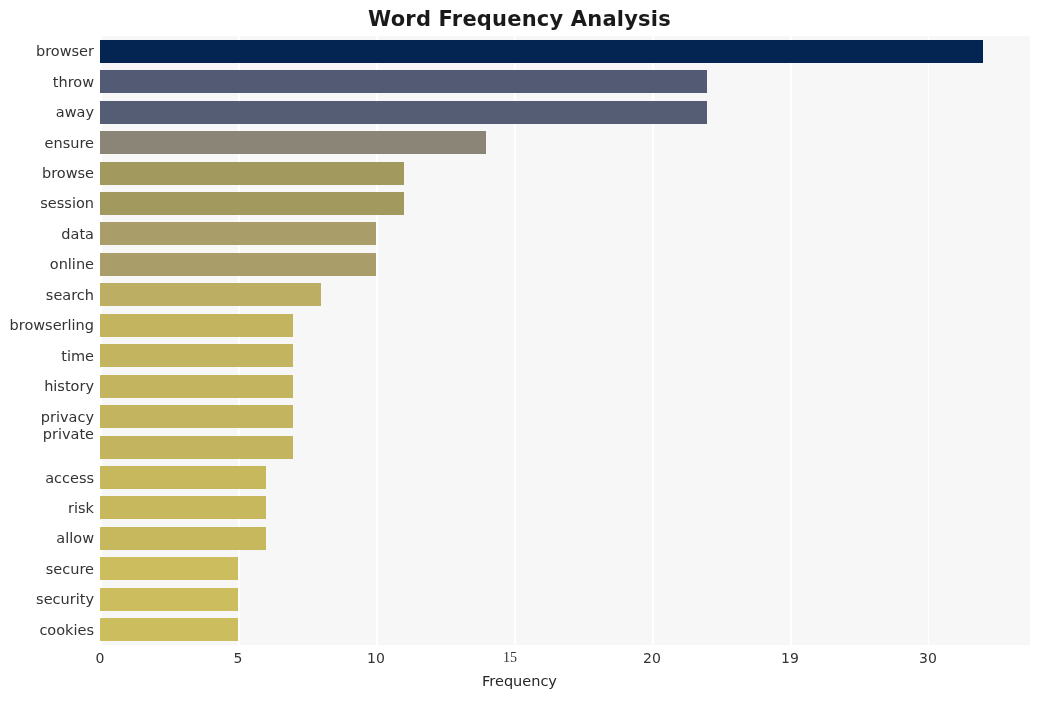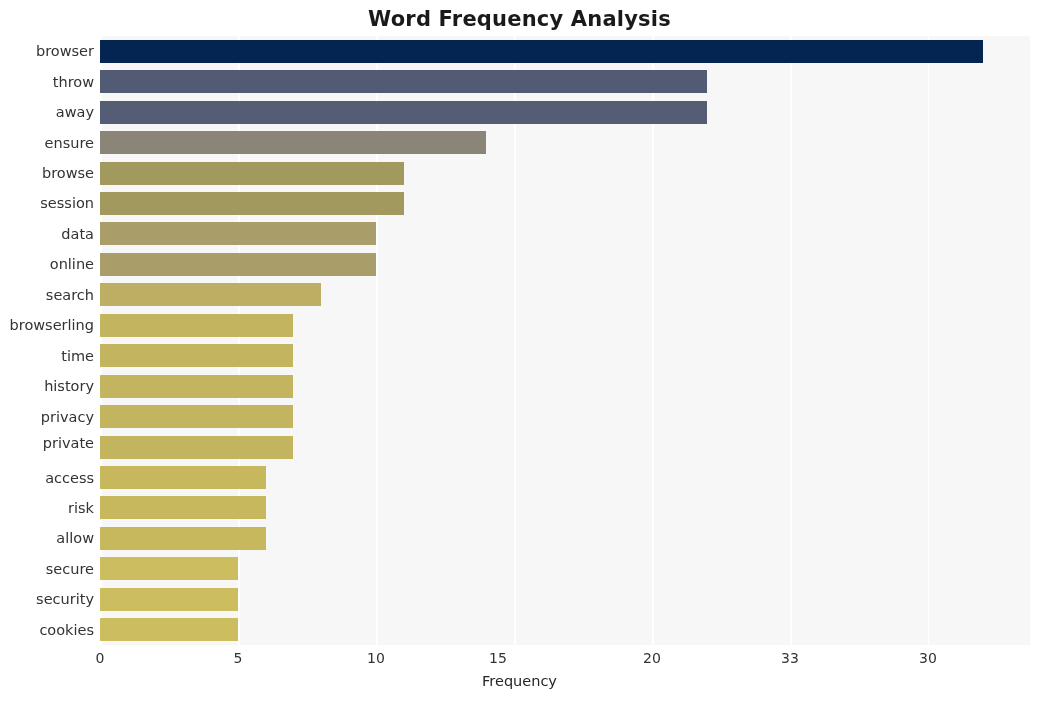--- a/index.html
+++ b/index.html
@@ -166,34 +166,34 @@
       <div class="y-label" style="top: 98.575px;">ensure</div>
       <div class="y-label" style="top: 129.025px;">browse</div>
       <div class="y-label" style="top: 159.475px;">session</div>
       <div class="y-label" style="top: 189.925px;">data</div>
       <div class="y-label" style="top: 220.375px;">online</div>
       <div class="y-label" style="top: 250.825px;">search</div>
       <div class="y-label" style="top: 281.275px;">browserling</div>
       <div class="y-label" style="top: 311.725px;">time</div>
       <div class="y-label" style="top: 342.175px;">history</div>
       <div class="y-label" style="top: 372.625px; padding-left: 33px;">privacy</div>
-      <div class="y-label" style="top: 399px;">private</div>
+      <div class="y-label" style="top: 390px;">private</div>
       <div class="y-label" style="top: 433.525px;">access</div>
       <div class="y-label" style="top: 463.975px;">risk</div>
       <div class="y-label" style="top: 494.425px;">allow</div>
       <div class="y-label" style="top: 524.875px;">secure</div>
       <div class="y-label" style="top: 555.325px;">security</div>
       <div class="y-label" style="top: 585.775px;">cookies</div>
     </div>
 
   <div id="x-axis">
       <div class="x-tick-label" style="left: 0px;">0</div>
       <div class="x-tick-label" style="left: 137.982px;">5</div>
       <div class="x-tick-label" style="left: 275.964px;">10</div>
-      <div class="x-tick-label" style="left: 398px;">15</div>
+      <div class="x-tick-label" style="left: 410px; font-family: Liberation Serif, serif;">15</div>
       <div class="x-tick-label" style="left: 551.929px;">20</div>
-      <div class="x-tick-label" style="left: 689.911px;">33</div>
+      <div class="x-tick-label" style="left: 689.911px;">19</div>
       <div class="x-tick-label" style="left: 827.893px;">30</div>
     </div>
 
   <div id="x-axis-title">Frequency</div>
 
 </div>
 
 </body></html>

